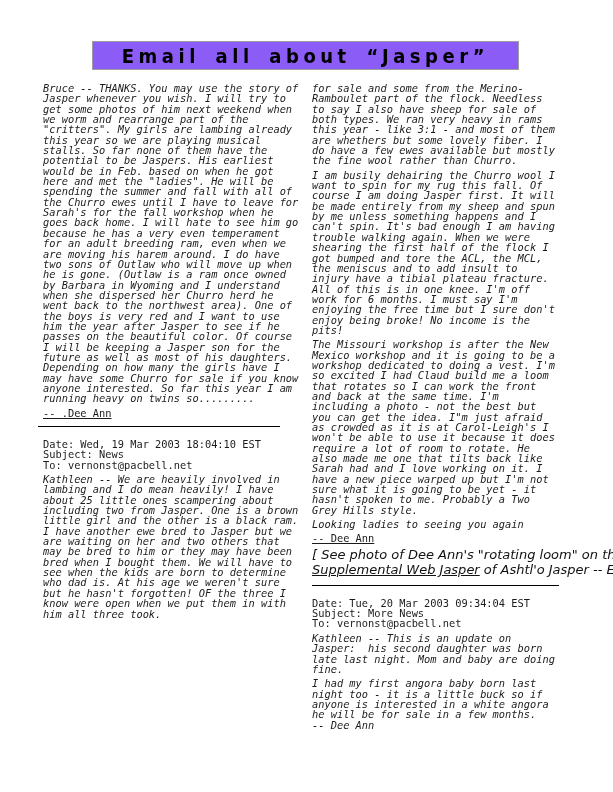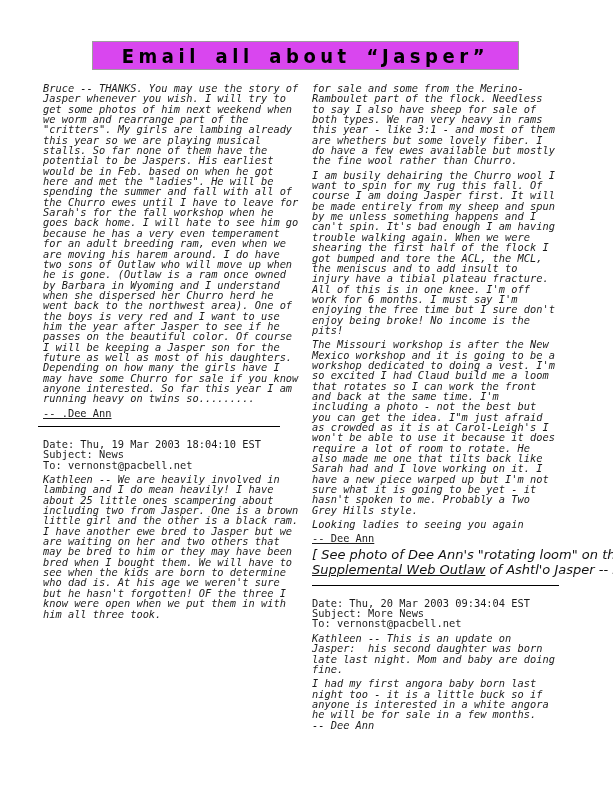--- a/index.html
+++ b/index.html
@@ -12,21 +12,21 @@
   }
   .page { position: absolute; inset: 0; background: #fff; }
 
   .title-box {
     position: absolute;
     left: 92px; top: 41px;
     width: 427px; height: 29px;
     border: 1px solid #9e9e9e;
     box-sizing: border-box;
     display: flex; align-items: center; justify-content: center;
-    background: #d946ef;
+    background: #8b5cf6;
   }
   .title-text {
     font-family: "DejaVu Sans", sans-serif;
     font-weight: bold;
     font-size: 18px;
     letter-spacing: 4.5px;
     word-spacing: 5px;
     color: #000;
     white-space: nowrap;
     transform: scaleY(1.08);
@@ -112,21 +112,21 @@
 Depending on how many the girls have I
 may have some Churro for sale if you know
 anyone interested. So far this year I am
 running heavy on twins so.........</p>
       <p class="sig">-- .Dee Ann</p>
     </div>
 
     <hr class="sep sep-left">
 
     <div>
-      <p class="headers">Date: Thu, 19 Mar 2003 18:04:10 EST
+      <p class="headers">Date: Wed, 19 Mar 2003 18:04:10 EST
 Subject: News
 To: vernonst@pacbell.net</p>
       <p class="mono-para">Kathleen -- We are heavily involved in
 lambing and I do mean heavily! I have
 about 25 little ones scampering about
 including two from Jasper. One is a brown
 little girl and the other is a black ram.
 I have another ewe bred to Jasper but we
 are waiting on her and two others that
 may be bred to him or they may have been
@@ -181,27 +181,27 @@
 have a new piece warped up but I'm not
 sure what it is going to be yet - it
 hasn't spoken to me. Probably a Two
 Grey Hills style.</p>
       <p class="mono-para">Looking ladies to seeing you again</p>
       <p class="sig">-- Dee Ann</p>
     </div>
 
     <div class="editor-note">
       <span>[ See photo of Dee Ann's "rotating loom" on the</span><br>
-      <span class="underline">Supplemental Web Outlaw</span><span> of Ashtl'o Jasper -- Ed.]</span>
+      <span class="underline">Supplemental Web Jasper</span><span> of Ashtl'o Jasper -- Ed.]</span>
     </div>
 
     <hr class="sep sep-right">
 
     <div>
-      <p class="headers">Date: Thu, 20 Mar 2003 09:34:04 EST
+      <p class="headers">Date: Tue, 20 Mar 2003 09:34:04 EST
 Subject: More News
 To: vernonst@pacbell.net</p>
       <p class="mono-para">Kathleen -- This is an update on
 Jasper:  his second daughter was born
 late last night. Mom and baby are doing
 fine.</p>
       <p class="mono-para">I had my first angora baby born last
 night too - it is a little buck so if
 anyone is interested in a white angora
 he will be for sale in a few months.

